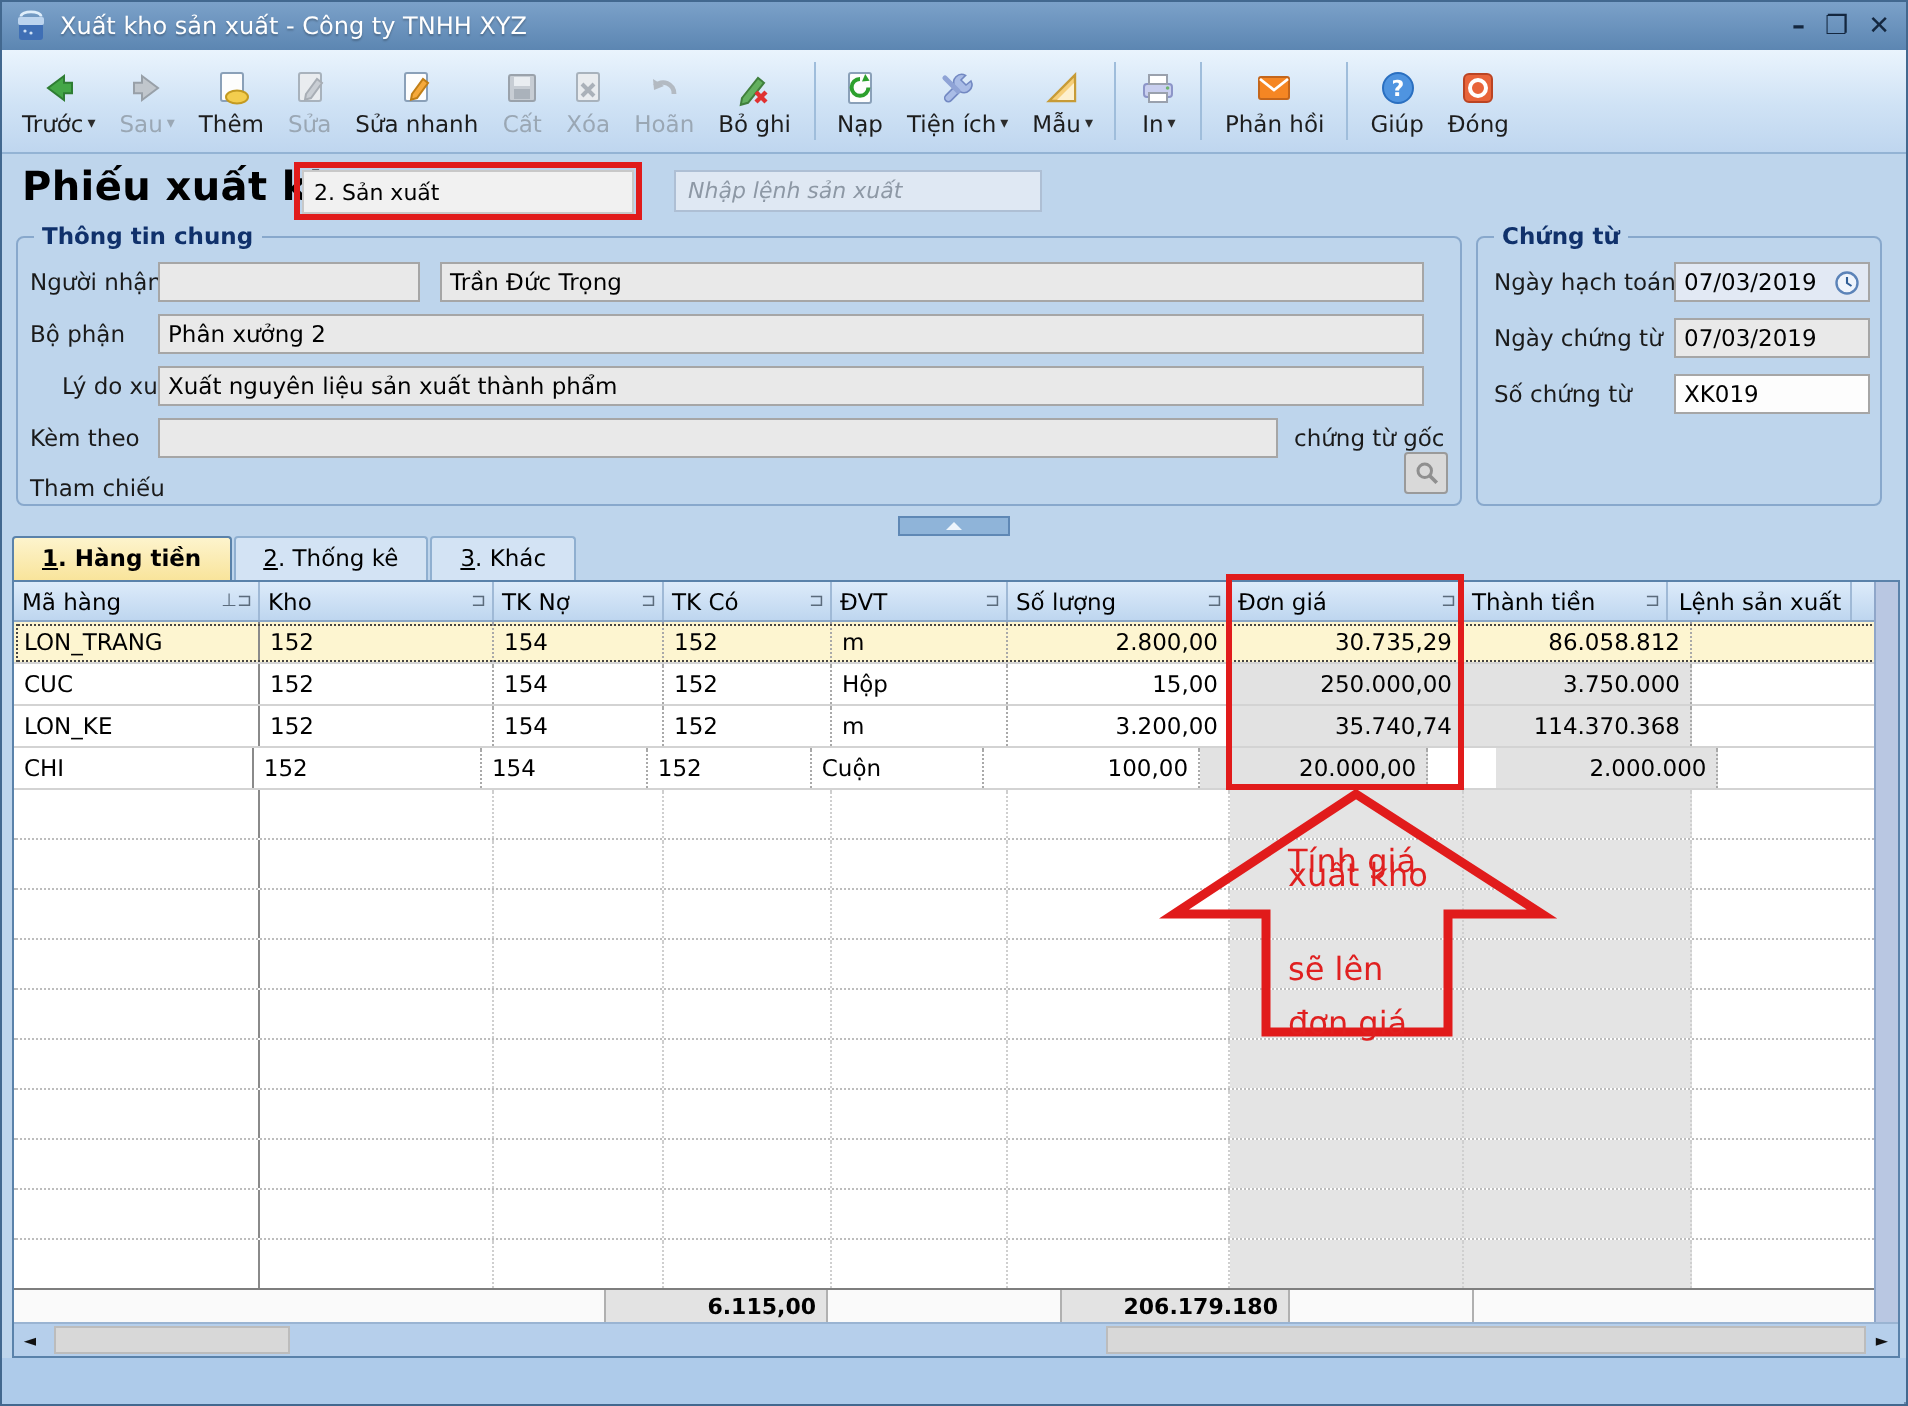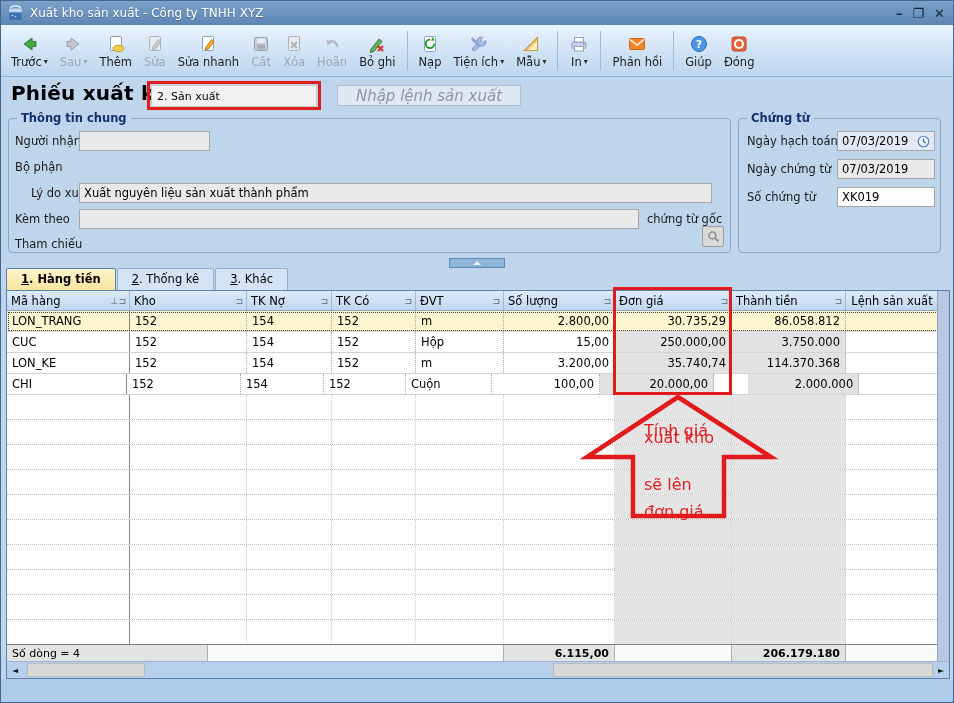--- a/index.html
+++ b/index.html
@@ -30,21 +30,21 @@
   .tbtn .tlabel{font-size:11.5px;color:#1c1c1c;white-space:nowrap;}
   .tbtn .tcaret{font-size:8px;color:#2c2c2c;}
   .tbtn.disabled .tlabel,.tbtn.disabled .tcaret{color:#9aa7b4;}
   .tsep{width:1px;background:#9fbddb;margin:4px 5px;}
   
   .page-title{position:absolute;left:10px;top:80px;font-size:20px;font-weight:bold;letter-spacing:.2px;}
   .voucher-combo{position:absolute;left:150px;top:84px;width:166px;height:22px;background:#f1f1f1;
     border:1px solid #c8c8c8;display:flex;align-items:center;padding:0 5px;font-size:11px;}
   .order-input{position:absolute;left:336px;top:84px;width:184px;height:21px;background:#dfe8f3;
     border:1px solid #aebfd4;display:flex;align-items:center;padding:0 6px;
-    color:#8d98a5;font-style:italic;font-size:15px;justify-content:center;}
+    color:#8d98a5;font-style:italic;font-size:11px;}
   
   .groupbox{position:absolute;border:1px solid #88a8cc;border-radius:4px;}
   .groupbox .gtitle{position:absolute;top:-8px;left:8px;background:#bed5ec;padding:0 4px;
     font-weight:bold;color:#10316b;font-size:11.5px;}
   .g1{left:7px;top:117px;width:723px;height:135px;}
   .g2{left:737px;top:117px;width:203px;height:135px;}
   .flabel{position:absolute;font-size:11.5px;color:#1a1a1a;}
   .finput{position:absolute;height:20px;border:1px solid #a6a6a6;background:#e9e9e9;
     display:flex;align-items:center;padding:0 4px;font-size:11.5px;}
   .finput.white{background:#fdfdfd;}
@@ -289,22 +289,28 @@
   <span>Nhập lệnh sản xuất</span>
 </div>
 
 <div class="groupbox g1">
   <div class="gtitle">Thông tin chung</div>
 
   <div class="flabel" style="left:6px;top:15px">Người nhận</div>
   <div class="finput" style="left:70px;top:12px;width:131px">
       <span></span>
     </div>
+  <div class="finput" style="left:211px;top:12px;width:492px">
+      <span>Trần Đức Trọng</span>
+    </div>
 
   <div class="flabel" style="left:6px;top:41px">Bộ phận</div>
+  <div class="finput" style="left:70px;top:38px;width:633px">
+      <span>Phân xưởng 2</span>
+    </div>
 
   <div class="flabel" style="left:22px;top:67px">Lý do xuất</div>
   <div class="finput" style="left:70px;top:64px;width:633px">
       <span>Xuất nguyên liệu sản xuất thành phẩm</span>
     </div>
 
   <div class="flabel" style="left:6px;top:93px">Kèm theo</div>
   <div class="finput" style="left:70px;top:90px;width:560px">
       <span></span>
     </div>
@@ -379,21 +385,21 @@
         <span class="pin">⊐</span>
       </div>
       <div class="hc" style="width: 111px;">
         <span>Số lượng</span>
         <span class="pin">⊐</span>
       </div>
       <div class="hc" style="width: 117px;">
         <span>Đơn giá</span>
         <span class="pin">⊐</span>
       </div>
-      <div class="hc" style="width: 114px;">
+      <div class="hc" style="width: 102px;">
         <span>Thành tiền</span>
         <span class="pin">⊐</span>
       </div>
       <div class="hc" style="width: 92px;">
         <span>Lệnh sản xuất</span>
       </div>
     </div>
   <div id="grid-rows">
       <div class="grow selected">
         <div class="gc frozen" style="width: 123px;">LON_TRANG</div>
@@ -546,21 +552,20 @@
         <div class="gc" style="width: 85px;"></div>
         <div class="gc" style="width: 84px;"></div>
         <div class="gc" style="width: 88px;"></div>
         <div class="gc" style="width: 111px;"></div>
         <div class="gc gray" style="width: 117px;"></div>
         <div class="gc gray" style="width: 114px;"></div>
         <div class="gc" style="width: 92px;"></div>
       </div>
     </div>
   <div class="gfooter" id="grid-footer">
-      <div class="fc gray" style="width: 201px;">Số dòng = 4</div>
       <div class="fc" style="width: 296px;"></div>
       <div class="fc gray num" style="width: 111px;">6.115,00</div>
       <div class="fc" style="width: 117px;"></div>
       <div class="fc gray num" style="width: 114px;">206.179.180</div>
       <div class="fc" style="width: 92px;"></div>
     </div>
   <div class="vscroll"></div>
   <div class="hscroll">
     <div class="hs-btn" style="left:0">◄</div>
     <div class="hs-seg" style="left:20px;width:118px"></div>

